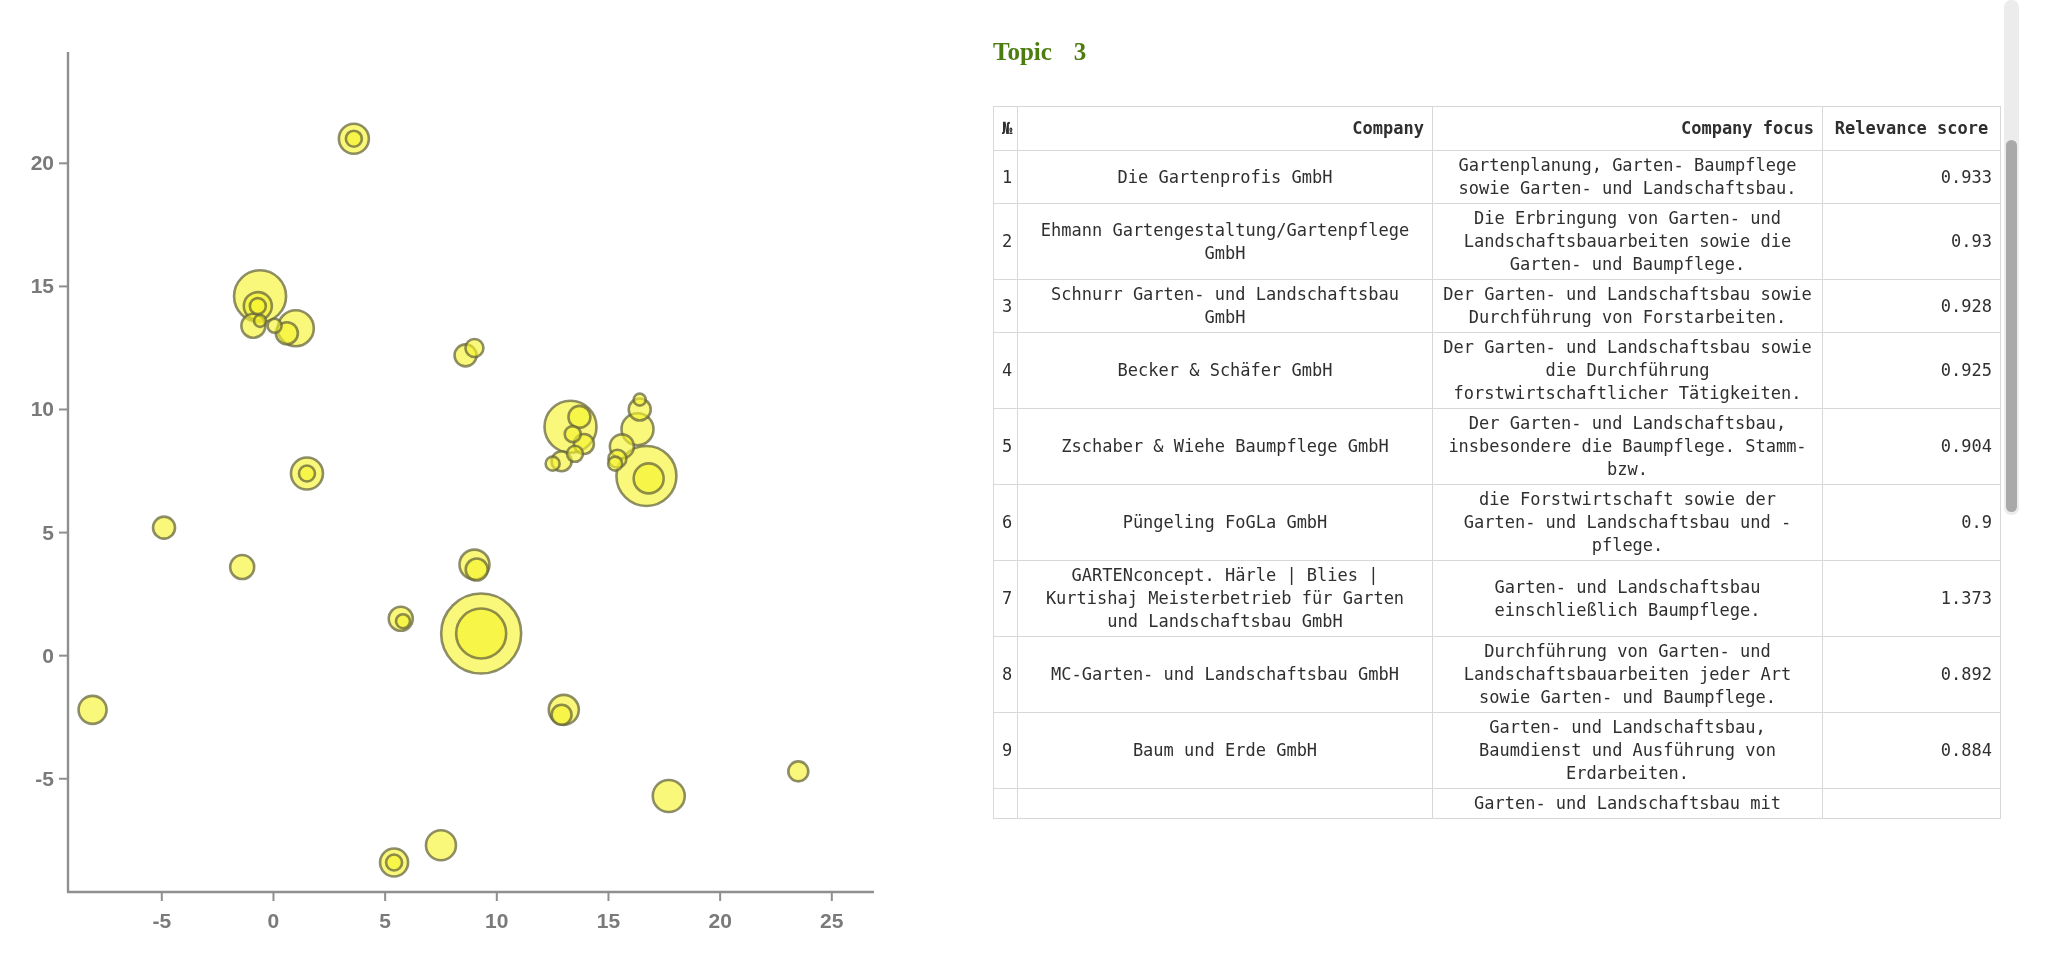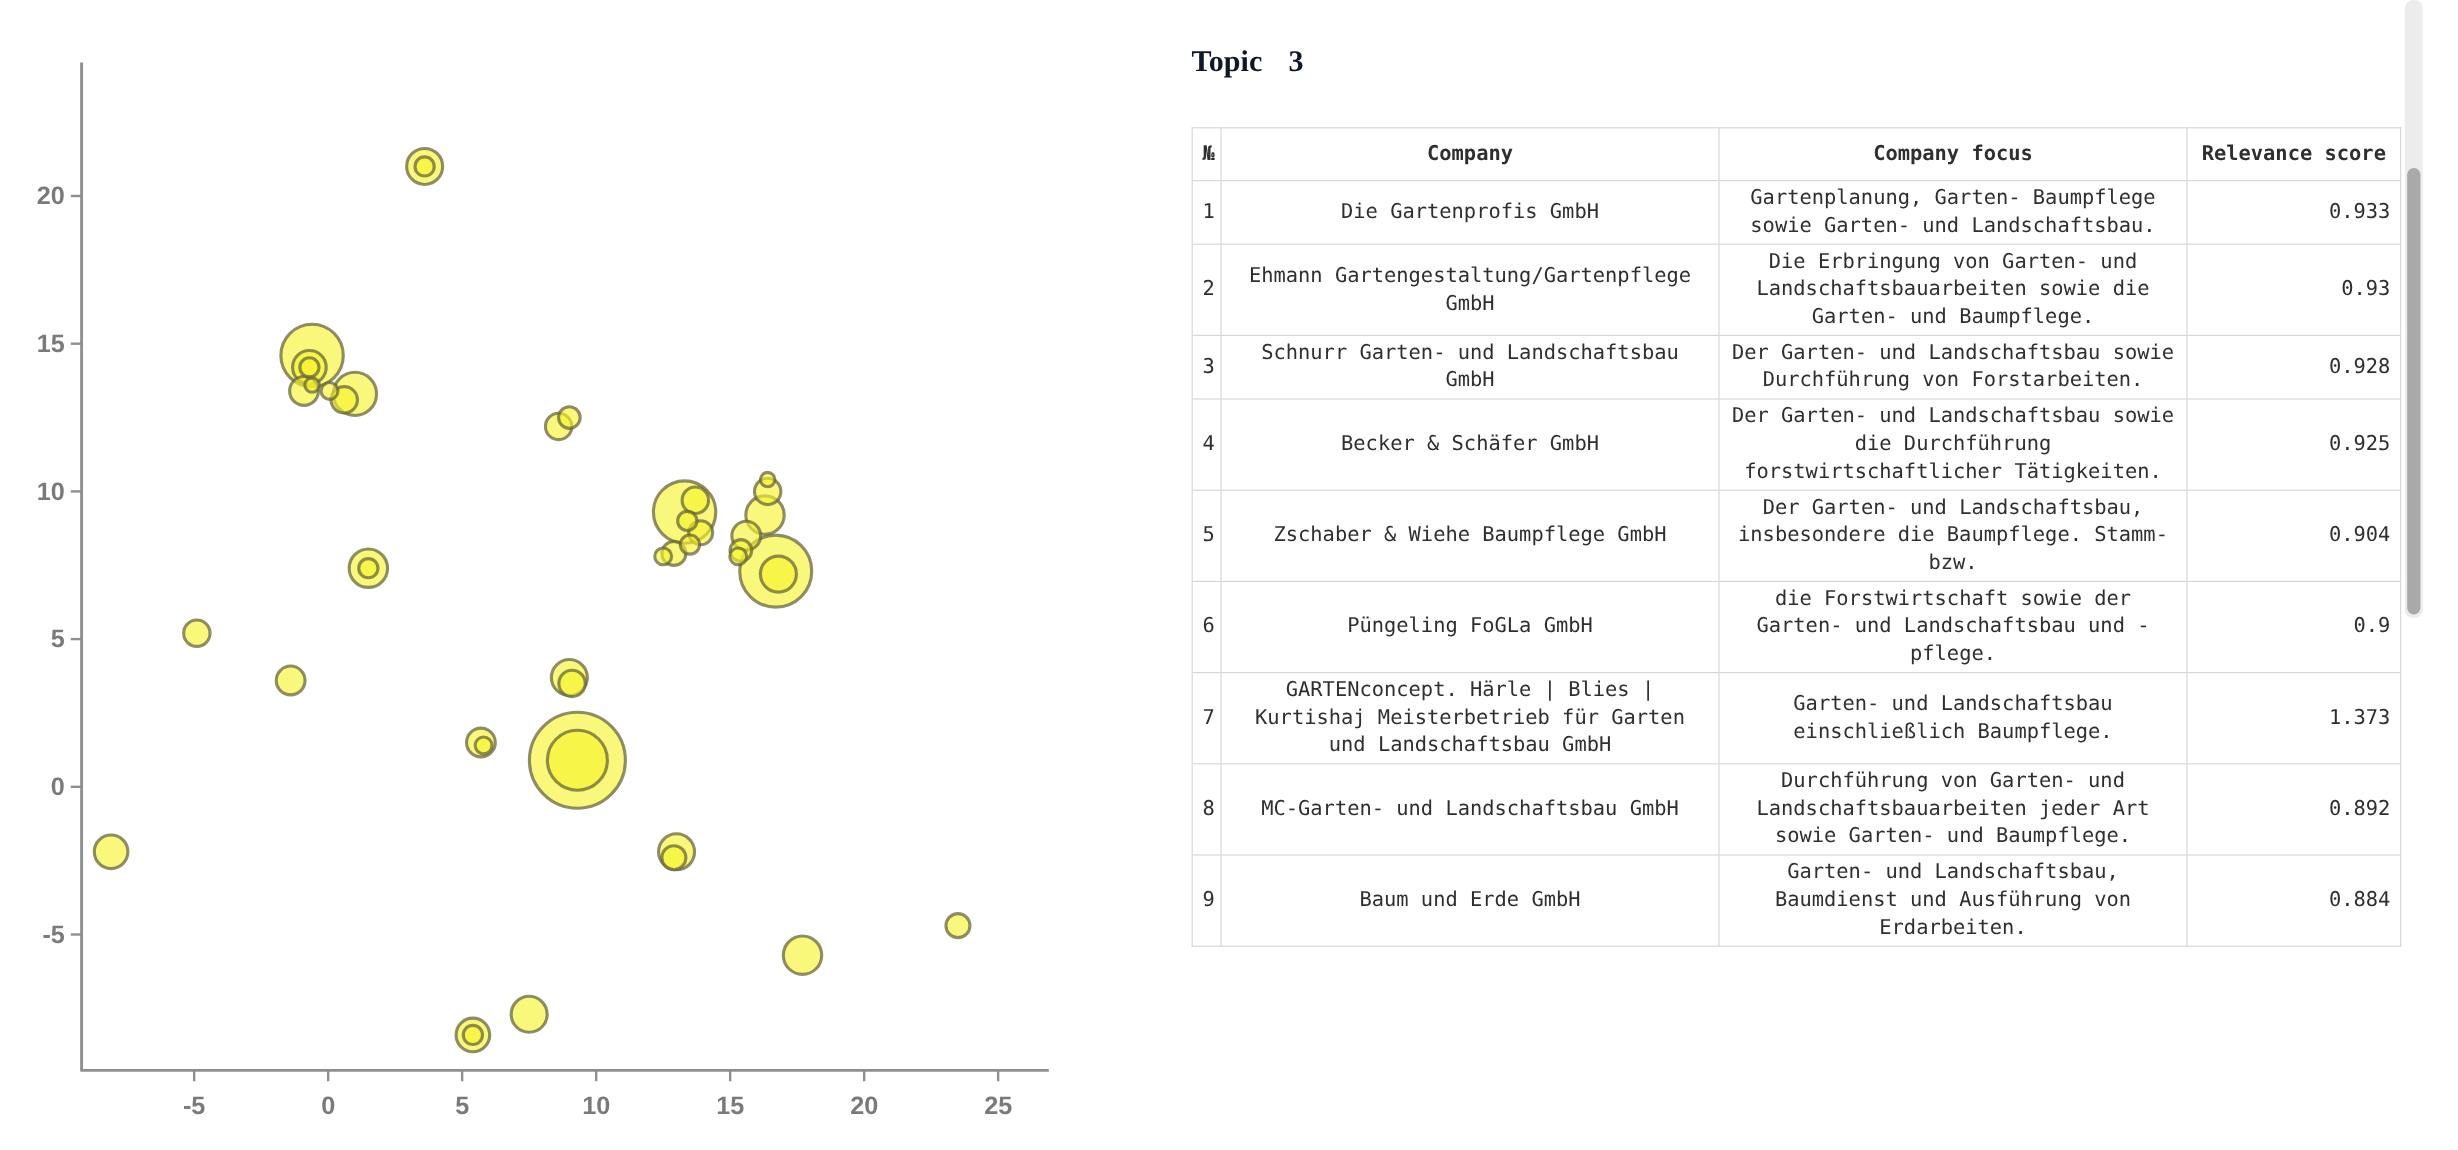--- a/index.html
+++ b/index.html
@@ -6,39 +6,39 @@
   body{
     width:2048px;height:958px;position:relative;overflow:hidden;
     background:#ffffff;font-family:"Liberation Sans",sans-serif;
   }
   
   #plot-panel{position:absolute;left:0;top:0;width:990px;height:958px;}
   #scatter-svg{display:block;}
   .tick-label{font-family:"Liberation Sans",sans-serif;font-size:21px;font-weight:600;fill:#7a7a7a;}
   
   #right-panel{position:absolute;left:993px;top:36px;width:1014px;}
-  #topic-block{font-family:"Liberation Serif",serif;font-size:25px;color:#0f172a;line-height:32px;}
+  #topic-block{font-family:"Liberation Serif",serif;font-size:25px;color:#4d7c0f;line-height:32px;}
   .topic-title-label{font-weight:bold;}
   .topic-title-value{font-weight:bold;margin-left:22px;}
   .size-value{margin-left:26px;}
   
   #company-table{
     border-collapse:collapse;table-layout:fixed;width:1007px;
     margin-top:38px;
     font-family:"DejaVu Sans Mono","Liberation Mono",monospace;
     font-size:17px;color:#2f2f2f;
   }
   #company-table th,#company-table td{
     border:1px solid #d8d8d8;vertical-align:middle;
     line-height:23px;word-wrap:break-word;
   }
   #company-table th{font-weight:bold;padding:10px 8px;white-space:nowrap;overflow:hidden;}
   #company-table td{padding:3px 8px;}
   th.col-n{text-align:left;padding:10px 2px;}
-  th.col-company,th.col-focus{text-align:center;}
+  th.col-company,th.col-focus{text-align:right;}
   th.col-score{text-align:center;padding:10px 2px;}
   td.cell-n{text-align:left;padding:3px 2px;}
   td.cell-company{padding-right:27px;text-align:center;}
   td.cell-focus{padding-right:40px;text-align:center;}
   td.cell-score{padding-right:8px;text-align:right;}
   
   #scrollbar-track{
     position:absolute;left:2004px;top:0;width:15px;height:515px;
     background:#ececec;border-radius:7px;
   }
@@ -198,18 +198,24 @@
           <td class="cell-company">MC-Garten- und Landschaftsbau GmbH</td>
           <td class="cell-focus">Durchführung von Garten- und Landschaftsbauarbeiten jeder Art sowie Garten- und Baumpflege.</td>
           <td class="cell-score">0.892</td>
         </tr>
         <tr>
           <td class="cell-n">9</td>
           <td class="cell-company">Baum und Erde GmbH</td>
           <td class="cell-focus">Garten- und Landschaftsbau, Baumdienst und Ausführung von Erdarbeiten.</td>
           <td class="cell-score">0.884</td>
         </tr>
+        <tr>
+          <td class="cell-n"></td>
+          <td class="cell-company"></td>
+          <td class="cell-focus">Garten- und Landschaftsbau mit</td>
+          <td class="cell-score"></td>
+        </tr>
       </tbody>
   </table>
 </div>
 
 <div id="scrollbar-track"></div>
 <div id="scrollbar-thumb"></div>
 
 </body></html>

